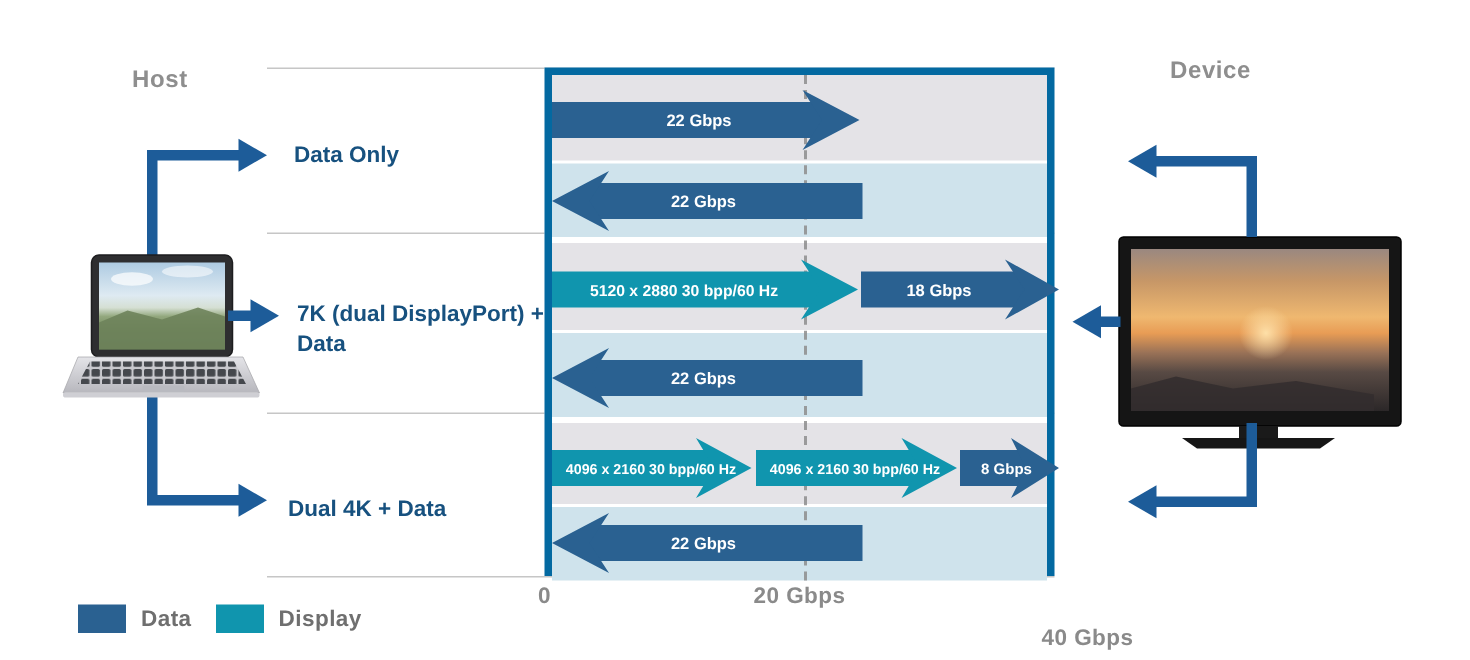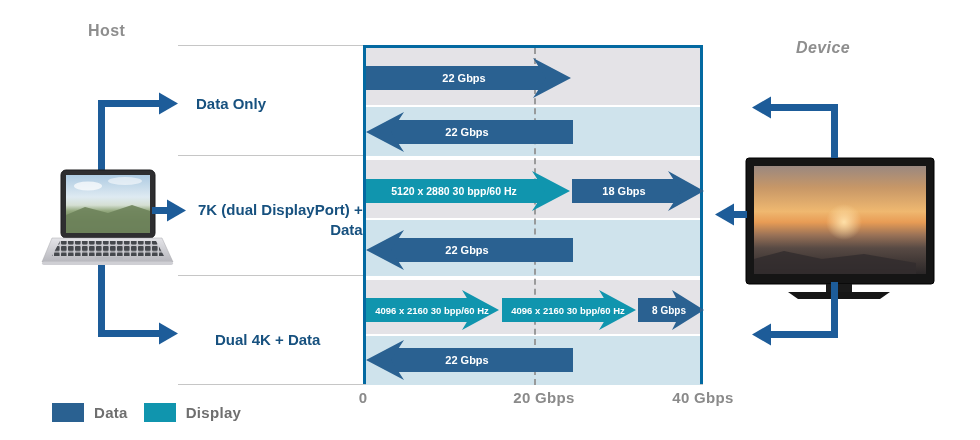--- a/index.html
+++ b/index.html
@@ -6,55 +6,55 @@
   .stage{
     position:relative;width:980px;height:440px;background:#ffffff;overflow:hidden;
     font-family:"Liberation Sans",sans-serif;
   }
   .endpoint-label{
     position:absolute;font-size:16px;font-weight:bold;color:#8E8E8E;letter-spacing:.4px;
   }
   .guide-line{position:absolute;left:178px;width:525px;height:1px;background:#C6C6C6;}
   .chart-panel{
     position:absolute;left:363px;top:45px;width:340px;height:339px;
-    border:3px solid #0369a1;background:#ffffff;box-sizing:border-box;
+    border:5px solid #0369a1;background:#ffffff;box-sizing:border-box;
   }
   .band{position:absolute;left:0;right:0;}
   .band.gray{background:#E4E3E7;}
   .band.blue{background:#CFE3EC;}
   .dashed-divider{
     position:absolute;left:168px;top:0;height:337px;width:0;
     border-left:2px dashed #8E8E8E;opacity:.85;
   }
   .arrows-svg{position:absolute;left:0;top:0;}
   .arrow-text{
     font-family:"Liberation Sans",sans-serif;font-weight:bold;fill:#ffffff;
   }
-  .row-label{position:absolute;color:#17517F;font-size:15px;font-weight:bold;line-height:20px;text-align:right;}
+  .row-label{position:absolute;color:#17517F;font-size:15px;font-weight:bold;line-height:20px;}
   .row-label .normal{font-weight:bold;}
   .axis-tick{
     position:absolute;top:389px;font-size:15px;font-weight:600;color:#8A8A8A;
     text-align:center;letter-spacing:.3px;
   }
   .legend{position:absolute;left:52px;top:403px;display:flex;align-items:center;}
   .legend .swatch{width:32px;height:19px;display:inline-block;}
   .legend .sw-data{background:#2A6191;}
   .legend .sw-display{background:#1095AE;}
   .legend .legend-text{
     margin-left:10px;margin-right:16px;font-size:15px;font-weight:600;color:#6F6F6F;letter-spacing:.3px;
   }
   .device-art{position:absolute;}
 </style>
 </head>
 <body>
 
 <div class="stage">
 
-  <div class="endpoint-label" style="left:88px;top:22px;">Host</div>
-  <div class="endpoint-label" style="left:796px;top:39px;font-style:italic;">Device</div>
+  <div class="endpoint-label" style="left:88px;top:45px;">Host</div>
+  <div class="endpoint-label" style="left:780px;top:39px;">Device</div>
 
   <div class="guide-line" style="top:45px;"></div>
   <div class="guide-line" style="top:155px;"></div>
   <div class="guide-line" style="top:275px;"></div>
   <div class="guide-line" style="top:384px;"></div>
 
   <svg class="device-art" style="left:0;top:0;" width="980" height="440" viewBox="0 0 980 440">
     <path d="M160,103.5 L101.5,103.5 L101.5,333.5 L160,333.5" fill="none" stroke="#1D5C99" stroke-width="7"></path>
     <polygon points="159,92.5 178,103.5 159,114.5" fill="#1D5C99"></polygon>
     <polygon points="159,322.5 178,333.5 159,344.5" fill="#1D5C99"></polygon>
@@ -125,21 +125,21 @@
     <polygon points="167,199.5 186,210.5 167,221.5" fill="#1D5C99"></polygon>
   </svg>
 
   <div class="row-label" style="left:196px;top:94px;">Data Only</div>
   <div class="row-label" style="left:198px;top:200px;">
     <span>7K</span>
     <span class="normal">(dual DisplayPort) +</span>
     <br>
     <span>Data</span>
   </div>
-  <div class="row-label" style="left:215px;top:330px;">Dual 4K + Data</div>
+  <div class="row-label" style="left:192px;top:330px;">Dual 4K + Data</div>
 
   <div class="chart-panel">
     <div class="band gray" style="top:0;height:57px;"></div>
     <div class="band blue" style="top:59px;height:49px;"></div>
     <div class="band gray" style="top:112px;height:58px;"></div>
     <div class="band blue" style="top:172px;height:56px;"></div>
     <div class="band gray" style="top:232px;height:54px;"></div>
     <div class="band blue" style="top:288px;height:49px;"></div>
     <div class="dashed-divider"></div>
 
@@ -195,22 +195,22 @@
 
       <g>
         <rect x="24" y="300" width="183" height="24" fill="#2A6191"></rect>
         <polygon points="38,292 0,312 38,332 25,312" fill="#2A6191"></polygon>
         <text class="arrow-text" x="101" y="316" font-size="11" text-anchor="middle">22 Gbps</text>
       </g>
     </svg>
   </div>
 
   <div class="axis-tick" style="left:338px;width:50px;">0</div>
-  <div class="axis-tick" style="left:494px;width:100px;">20 Gbps</div>
-  <div class="axis-tick" style="left:653px;width:100px;">40 Gbps</div>
+  <div class="axis-tick" style="left:483px;width:100px;">20 Gbps</div>
+  <div class="axis-tick" style="left:675px;width:100px;margin-top:28px;">40 Gbps</div>
 
   <div class="legend">
     <span class="swatch sw-data"></span>
     <span class="legend-text">Data</span>
     <span class="swatch sw-display"></span>
     <span class="legend-text">Display</span>
   </div>
 
 </div>
 

